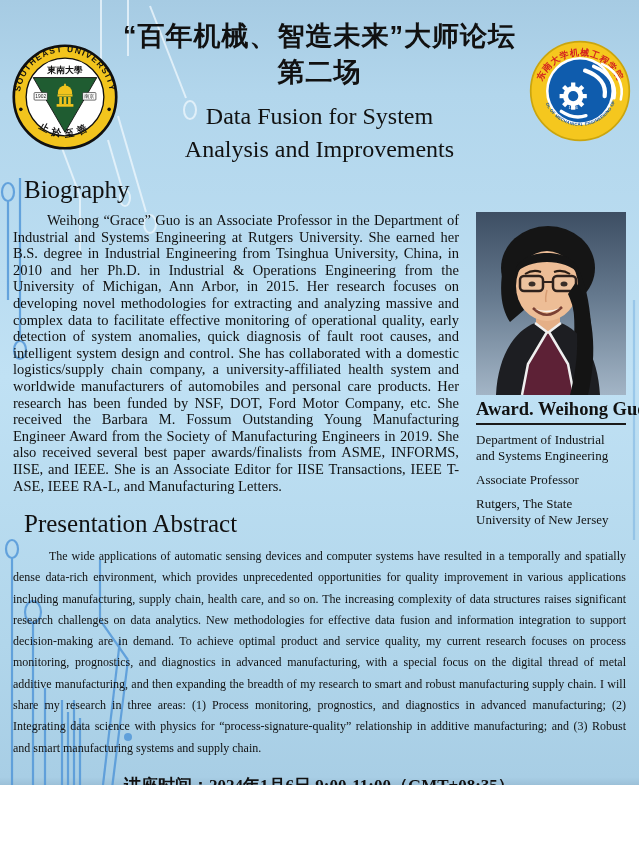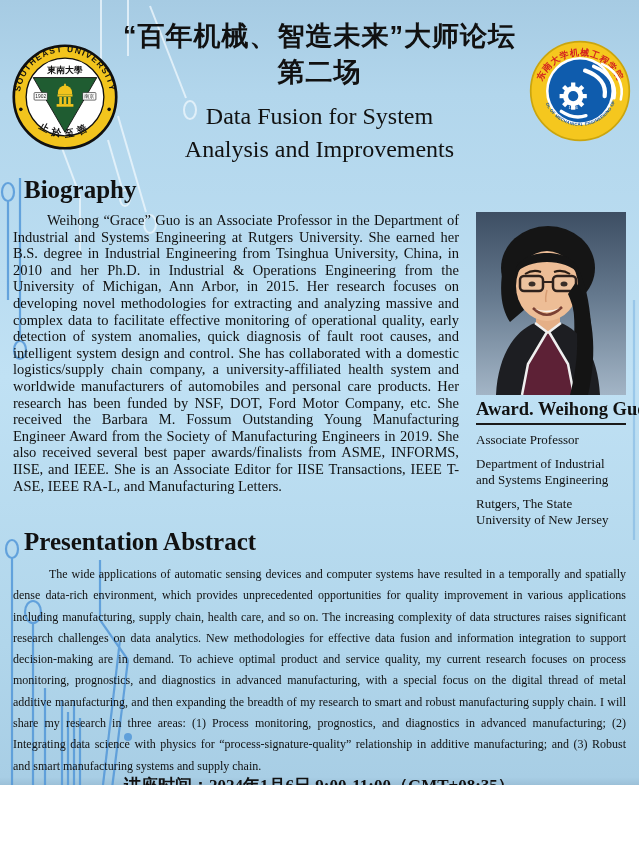--- a/index.html
+++ b/index.html
@@ -17,31 +17,31 @@
   
   .titles { left:0; right:0; top:18px; text-align:center; }
   .cn-title { font-family:"Liberation Sans", sans-serif; font-weight:bold; font-size:27px; line-height:36px; letter-spacing:1px; }
   .en-title { font-weight:normal; font-size:24px; line-height:33px; }
   .en-title.first { margin-top:10px; }
   .logo-left  { left:12px;  top:44px; }
   .logo-right { right:8px; top:40px; }
 
   
   .bio-section { left:0; right:0; top:176px; }
-  .section-heading { font-size:25px; font-weight:bold; margin:0 0 8px 24px; }
+  .section-heading { font-size:25px; font-weight:normal; margin:0 0 8px 24px; }
   .bio-row { display:flex; padding:0 13px; gap:17px; align-items:flex-start; }
   .bio-text { flex:1; margin:0; font-size:14.5px; line-height:16.6px; text-align:justify; text-indent:34px; }
   .speaker-card { flex:0 0 150px; width:150px; }
   .photo-frame { display:block; width:150px; height:183px; }
   .speaker-name { font-size:18.5px; font-weight:bold; text-align:center; margin:4px 0 0; white-space:nowrap; }
   .name-divider { border:0; border-top:2px solid #1a1a1a; margin:3px 0 7px; }
   .speaker-info { font-size:13px; line-height:16px; margin:0 0 8px; }
 
   
-  .abstract-section { left:0; right:0; top:528px; }
+  .abstract-section { left:0; right:0; top:510px; }
   .abstract-text { margin:0 13px; font-size:12px; line-height:21.3px; text-align:justify; text-indent:36px; }
 
   
   .footer { left:0; right:0; top:773px; text-align:center; }
   .footer p { margin:0; font-size:17px; line-height:25px; font-weight:bold; }
 </style>
 </head>
 <body>
 
 <div class="poster">
@@ -209,22 +209,22 @@
           <path d="M 59,97 Q 71,104 84,96 Q 71,101 59,97 Z" fill="#f7f3ee"></path>
           <path d="M 50,130 C 55,119 89,119 96,130 L 101,183 L 45,183 Z" fill="#5d2136"></path>
           <path d="M 20,183 C 22,142 40,118 59,111 L 71,120 L 52,152 L 46,183 Z" fill="#1d1e22"></path>
           <path d="M 124,183 C 122,142 104,118 85,111 L 73,120 L 92,152 L 98,183 Z" fill="#1d1e22"></path>
           <path d="M 59,111 L 71,120 L 52,152 L 46,183" stroke="#efefef" stroke-width="2.5" fill="none"></path>
           <path d="M 85,111 L 73,120 L 92,152 L 98,183" stroke="#efefef" stroke-width="2.5" fill="none"></path>
           <path d="M 100,70 C 118,98 122,140 112,183 L 94,183 C 104,145 104,108 92,82 Z" fill="#141414"></path>
         </svg>
         <div class="speaker-name">Award. Weihong Guo</div>
         <hr class="name-divider">
+        <p class="speaker-info">Department of Industrial and Systems Engineering</p>
         <p class="speaker-info">Associate Professor</p>
-        <p class="speaker-info">Department of Industrial and Systems Engineering</p>
         <p class="speaker-info">Rutgers, The State University of New Jersey</p>
       </aside>
     </div>
   </section>
 
   <section class="layer abstract-section">
     <h2 class="section-heading">Presentation Abstract</h2>
     <p class="abstract-text">The wide applications of automatic sensing devices and computer systems have resulted in a temporally and spatially dense data-rich environment, which provides unprecedented opportunities for quality improvement in various applications including manufacturing, supply chain, health care, and so on. The increasing complexity of data structures raises significant research challenges on data analytics. New methodologies for effective data fusion and information integration to support decision-making are in demand. To achieve optimal product and service quality, my current research focuses on process monitoring, prognostics, and diagnostics in advanced manufacturing, with a special focus on the digital thread of metal additive manufacturing, and then expanding the breadth of my research to smart and robust manufacturing supply chain. I will share my research in three areas: (1) Process monitoring, prognostics, and diagnostics in advanced manufacturing; (2) Integrating data science with physics for “process-signature-quality” relationship in additive manufacturing; and (3) Robust and smart manufacturing systems and supply chain.</p>
   </section>
 

